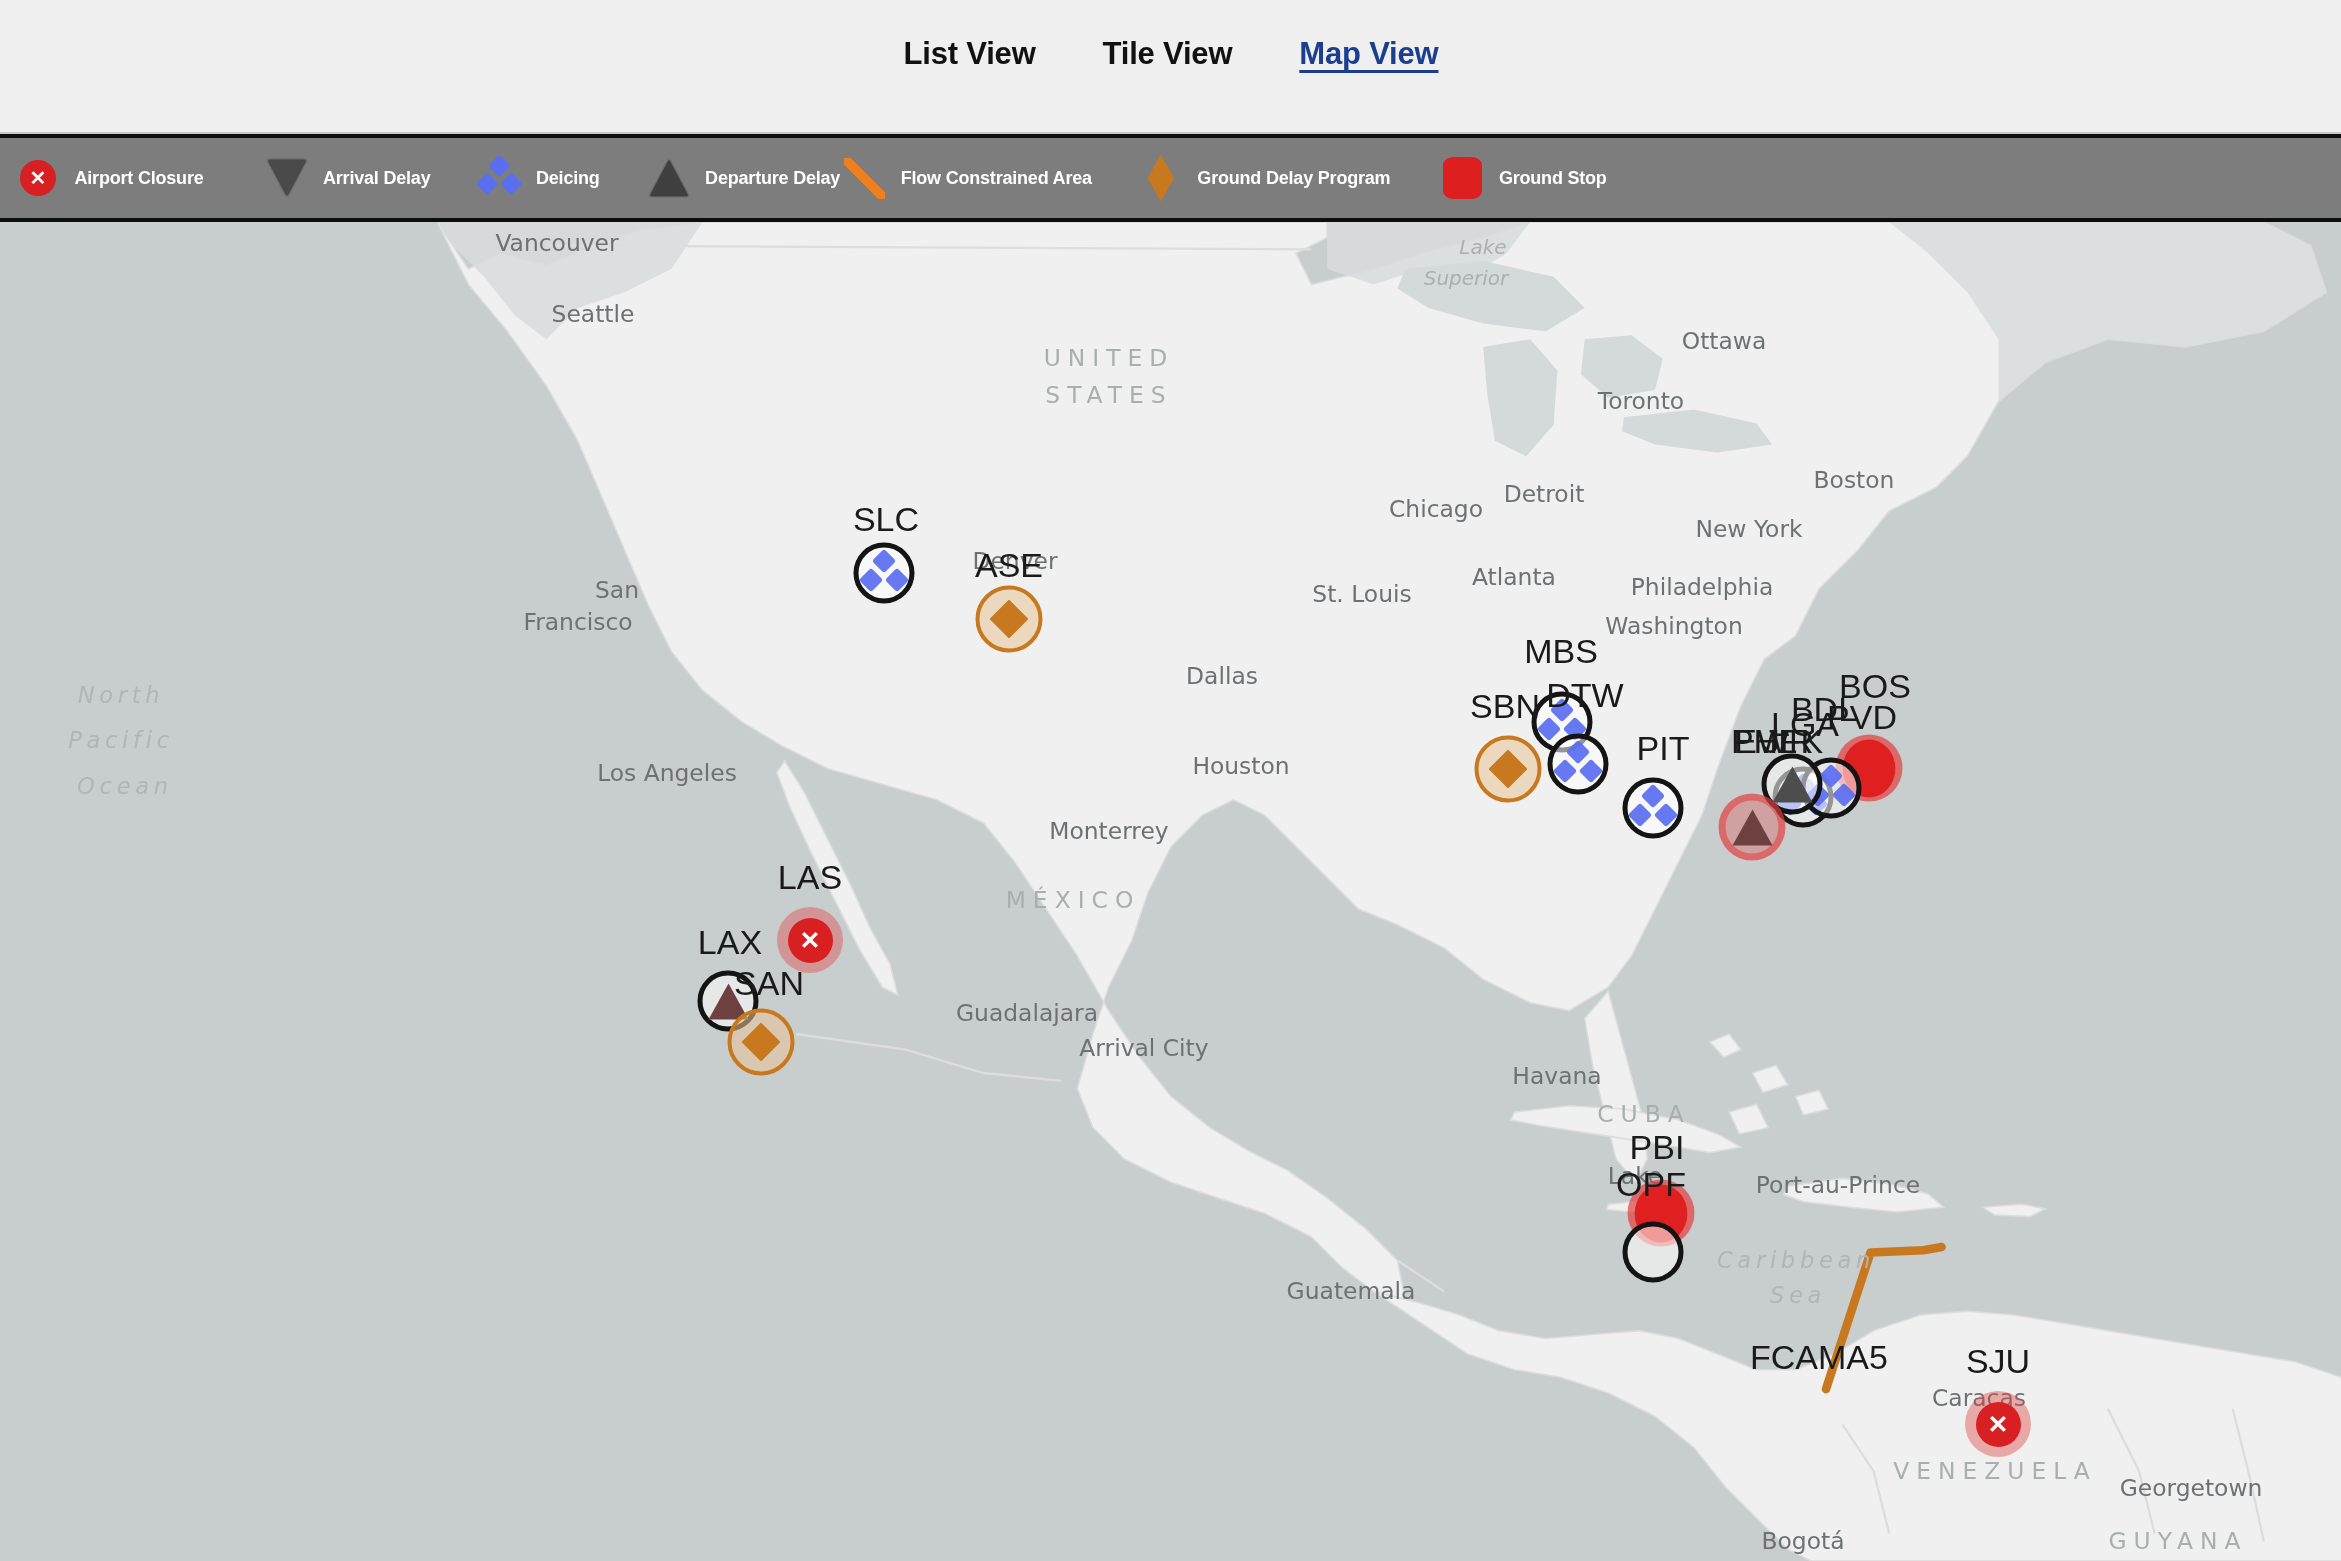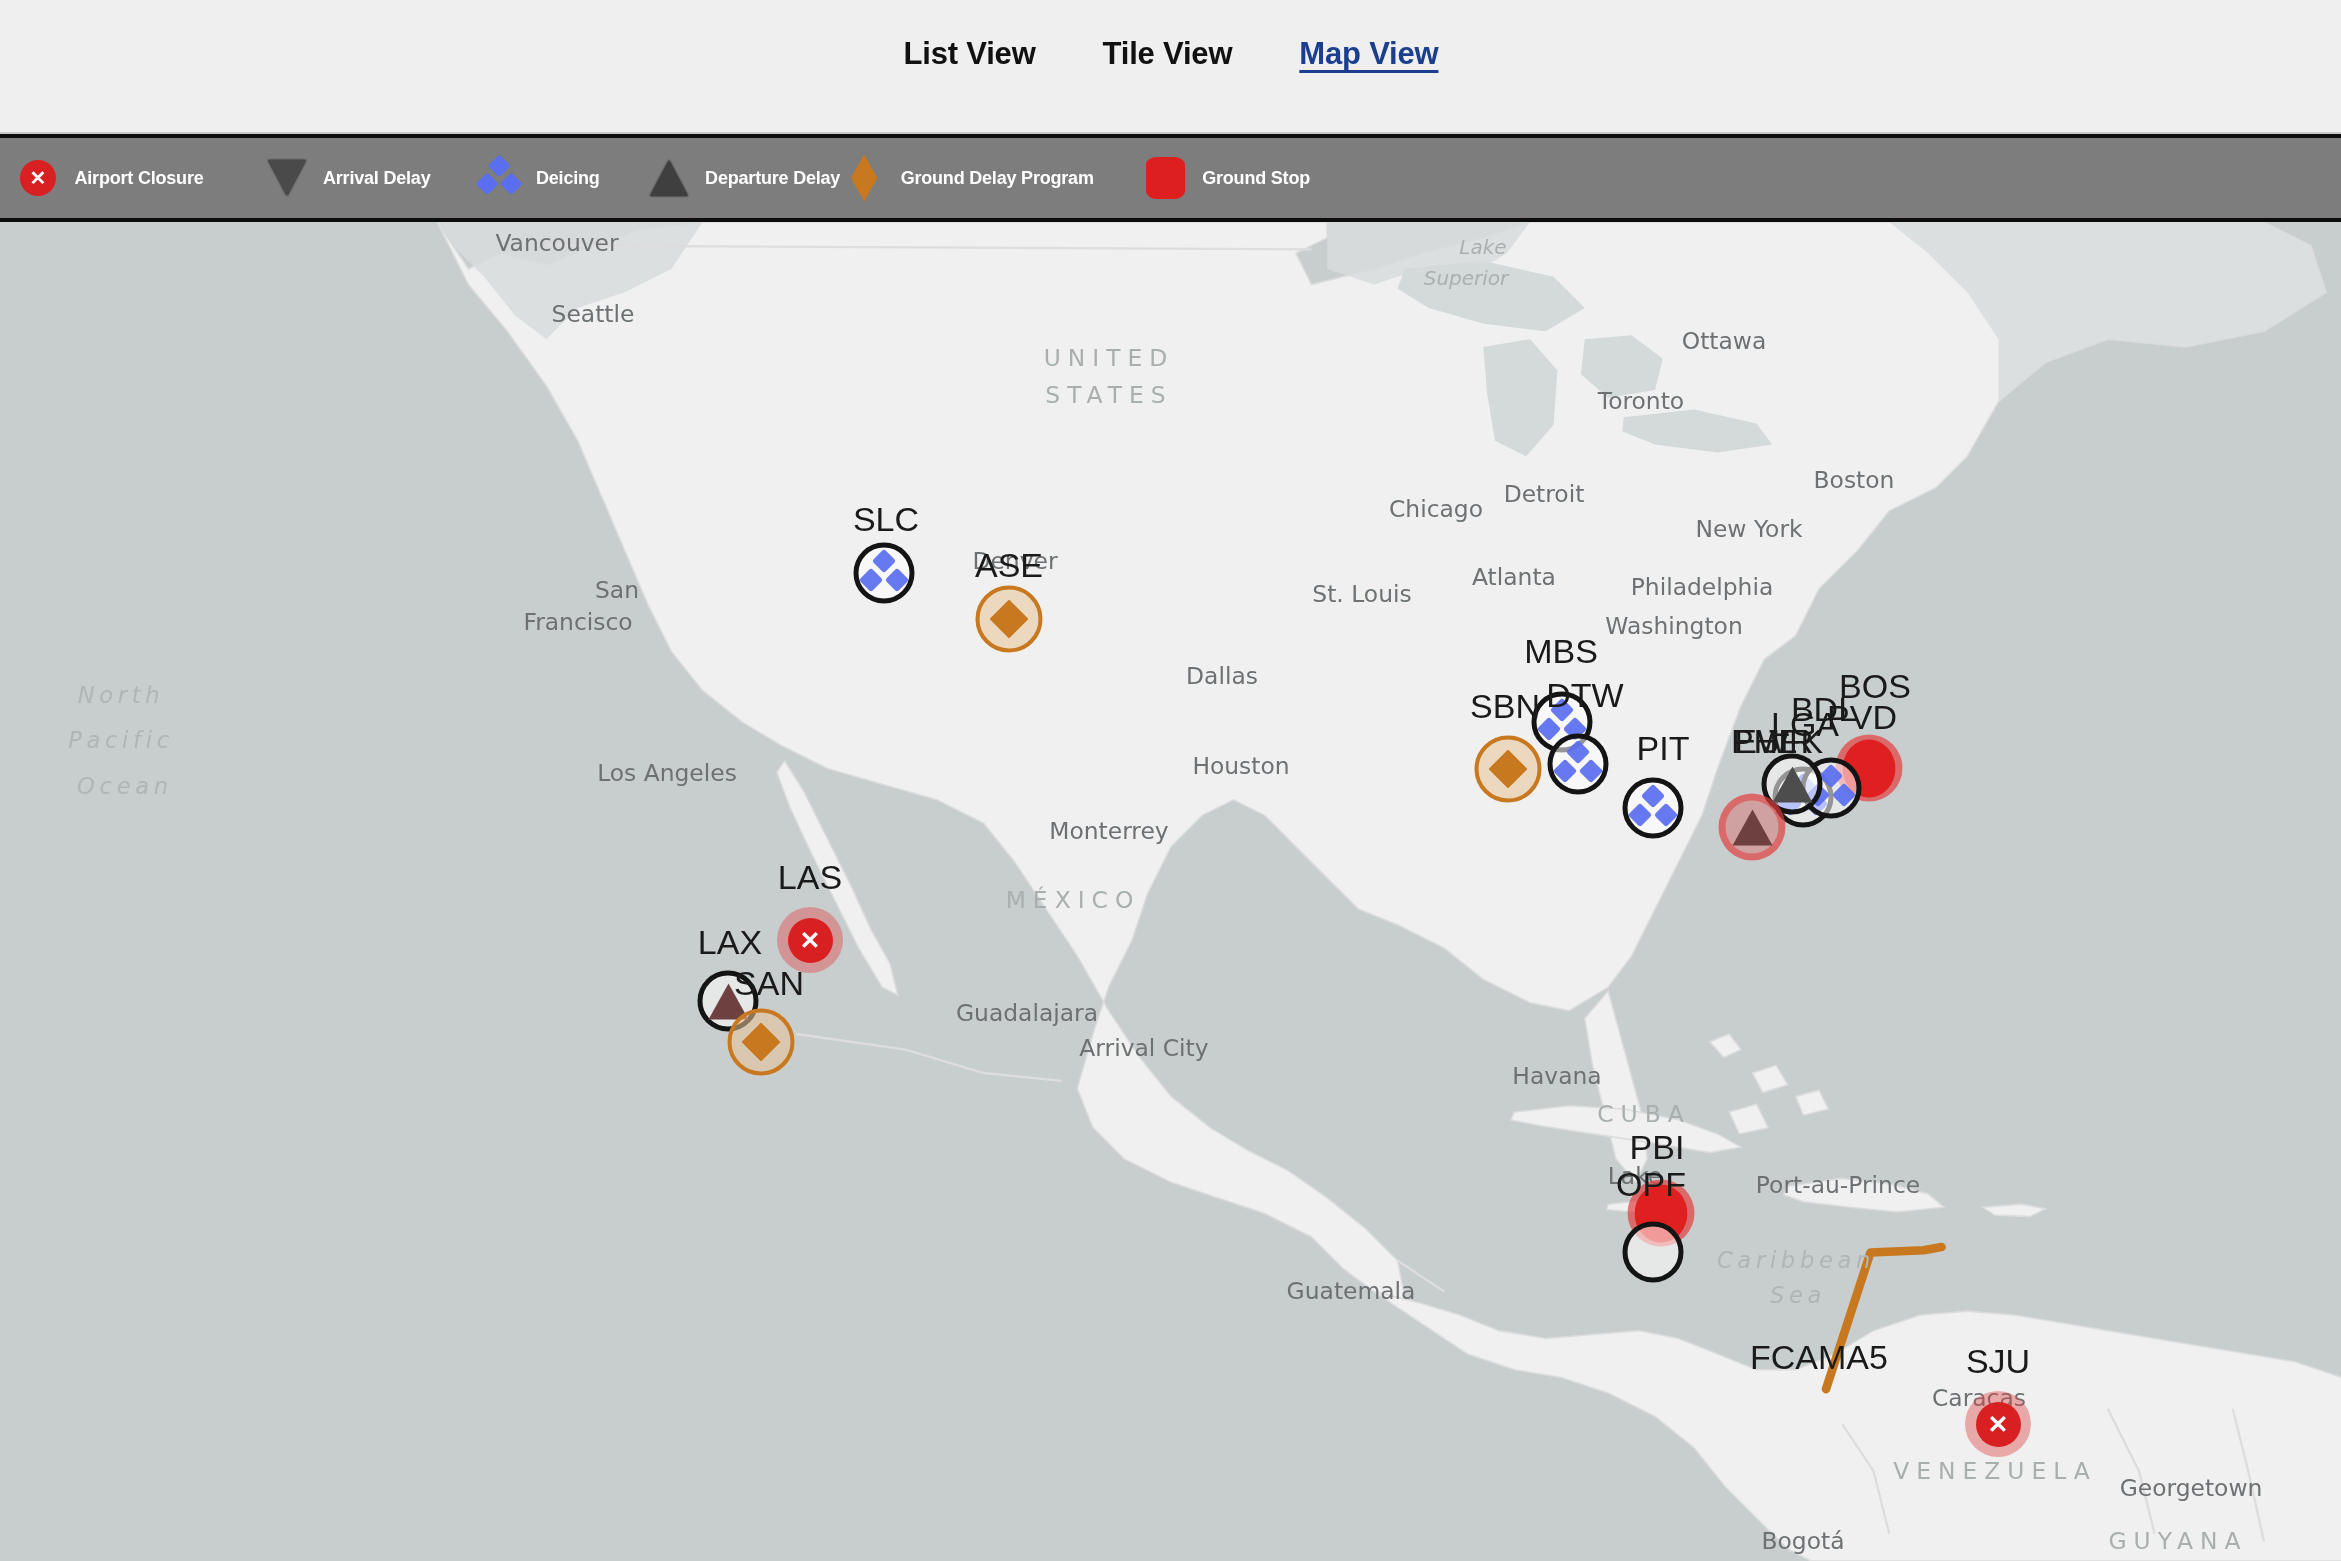--- a/index.html
+++ b/index.html
@@ -237,20 +237,26 @@
       <span class="legend-label">Deicing</span>
     </div>
 
     <div class="legend-item lg-gap-4">
       <span class="legend-icon">
         <span class="ic-departure"></span>
       </span>
       <span class="legend-label">Departure Delay</span>
     </div>
 
+    <div class="legend-item lg-gap-5">
+      <span class="legend-icon">
+        <span class="ic-fca"></span>
+      </span>
+      <span class="legend-label">Flow Constrained Area</span>
+    </div>
 
     <div class="legend-item lg-gap-6">
       <span class="legend-icon">
         <span class="ic-gdp"></span>
       </span>
       <span class="legend-label">Ground Delay Program</span>
     </div>
 
     <div class="legend-item">
       <span class="legend-icon">

